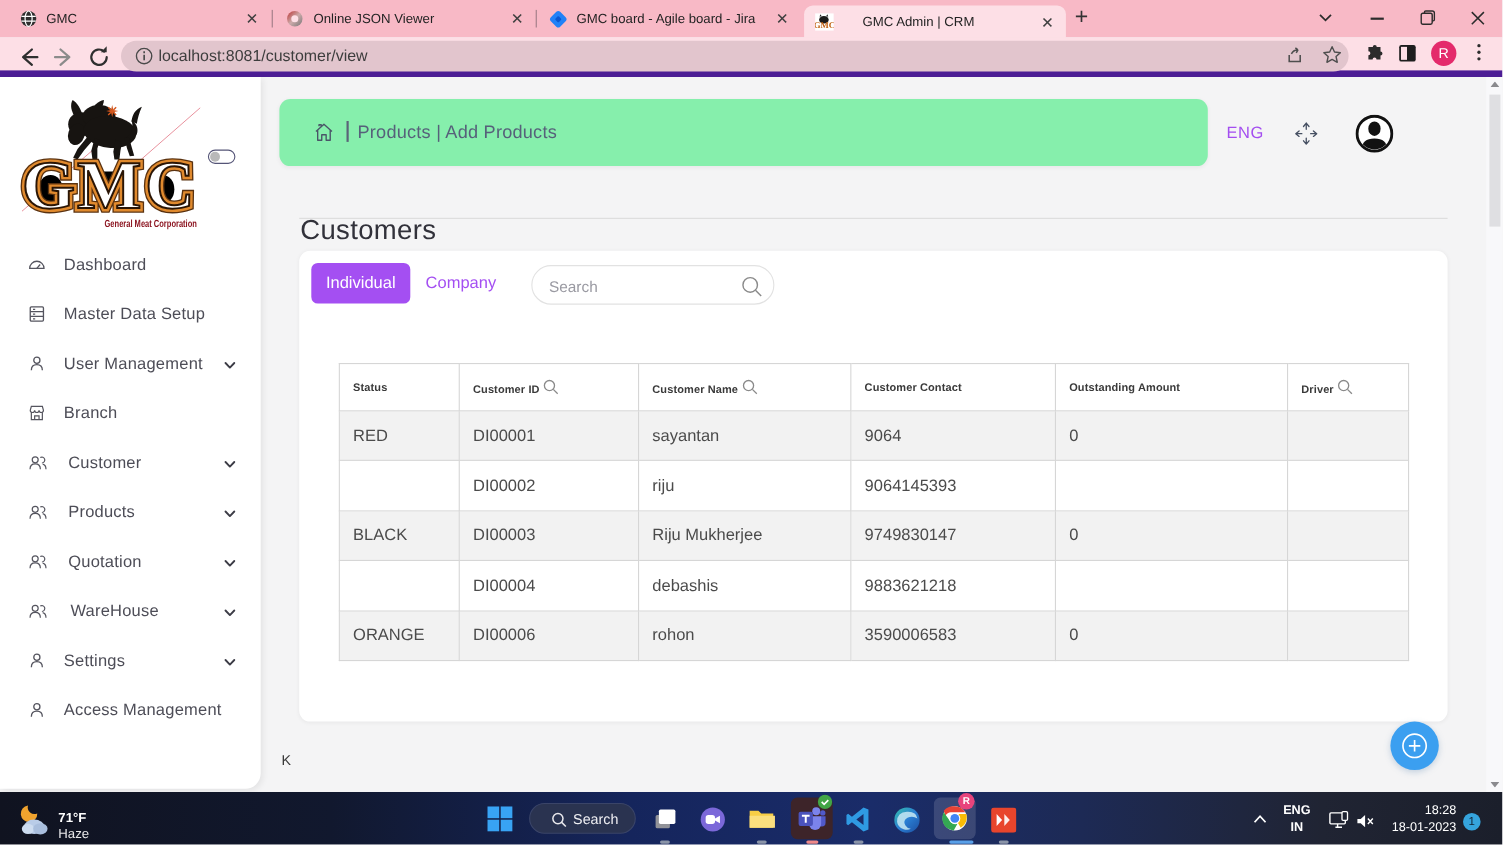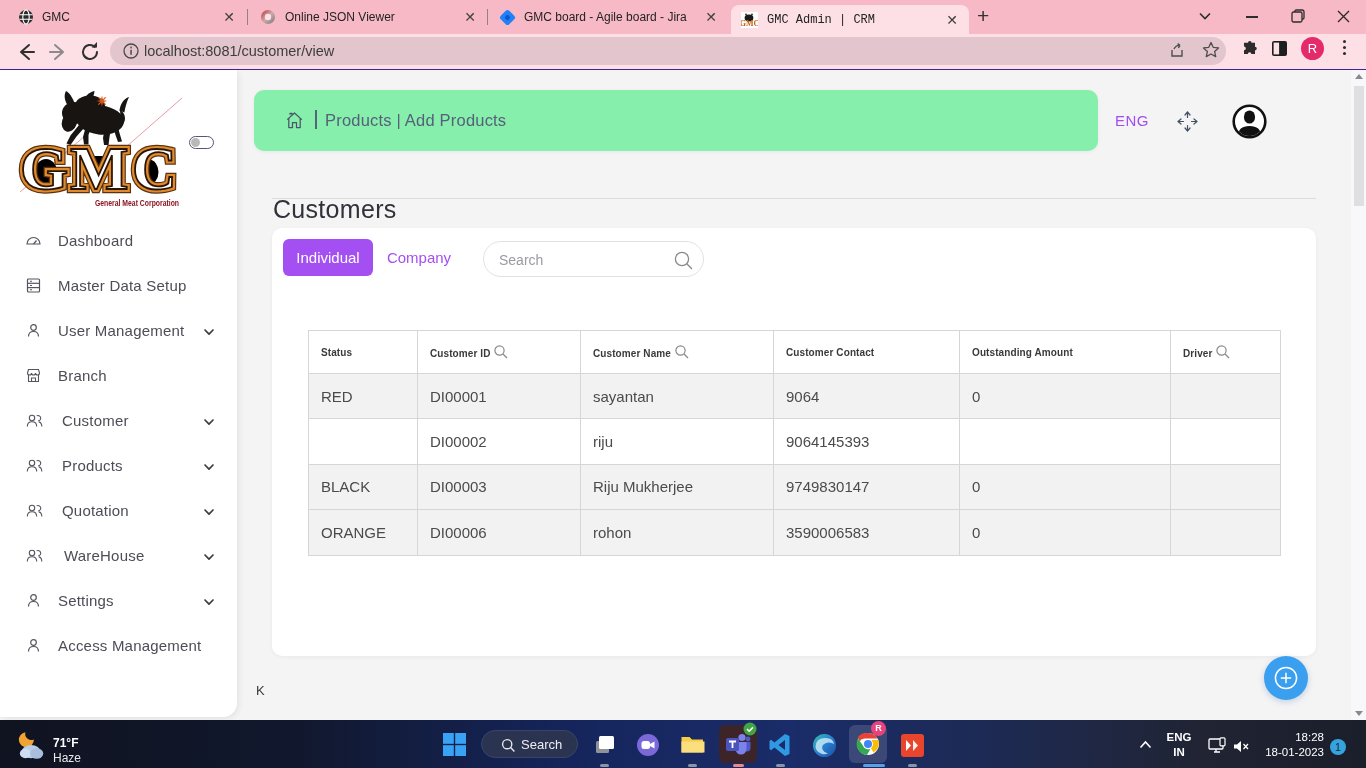--- a/index.html
+++ b/index.html
@@ -8,21 +8,21 @@
   #screen { position:relative; width:1366px; height:768px; background:#f4f4f5; overflow:hidden; }
   .abs { position:absolute; }
 
   
   #tabbar { position:absolute; left:0; top:0; width:1366px; height:34px; background:#f8b9c6; }
   .tab { position:absolute; top:0; height:34px; display:flex; align-items:center; font-size:12px; color:#232323; }
   .tab .title { white-space:nowrap; overflow:hidden; }
   .tabsep { position:absolute; top:9px; width:1px; height:16px; background:#9e7c85; }
   .tab-active { background:#fddfe6; border-radius:8px 8px 0 0; }
   .tabx { font-size:14px; color:#404040; margin-left:auto; }
-  #toolbar { position:absolute; left:0; top:34px; width:1366px; height:36px; background:#fddfe6; border-bottom:1px solid #4c1d95; }
+  #toolbar { position:absolute; left:0; top:34px; width:1366px; height:36px; background:#fddfe6; border-bottom:6px solid #4c1d95; }
   #urlpill { position:absolute; left:110px; top:3px; width:1116px; height:28px; border-radius:14px; background:#e2c5cd; }
   .navic { position:absolute; top:4px; width:28px; height:28px; }
 
   
   #page { position:absolute; left:0; top:70px; width:1366px; height:650px; background:#f4f4f5; }
 
   #sidebar { position:absolute; left:0; top:0; width:237px; height:647px; background:#fff; border-radius:0 0 14px 0; box-shadow:2px 2px 6px rgba(0,0,0,.07); }
   .menuitem { position:absolute; left:0; width:245px; height:24px; }
   .menuitem .mic { position:absolute; left:25px; top:2px; }
   .menuitem .mtext { position:absolute; left:58px; top:2px; font-size:15px; color:#4d4d57; letter-spacing:.2px; }
@@ -98,21 +98,21 @@
       <span class="tabx" style="margin-right:7px;">✕</span>
     </div>
 
     <div class="tab tab-active" style="left:731px; width:238px; top:5px; height:29px;">
       <svg width="17" height="16" viewBox="0 0 17 16" style="margin-left:10px">
         <rect x="0" y="0" width="17" height="16" fill="#fff"></rect>
         <path d="M4 3 L5 1 L6 3 L10 3 L11 1 L12 3 Z" fill="#1b1b1b"></path>
         <ellipse cx="8" cy="6" rx="4.4" ry="3.4" fill="#1b1b1b"></ellipse>
         <text x="8.5" y="13.5" font-size="8" font-weight="bold" fill="#c06010" text-anchor="middle" font-family="Liberation Serif">GMC</text>
       </svg>
-      <span class="title" style="margin-left:9px;font-family:Liberation Mono, monospace;">GMC Admin | CRM</span>
+      <span class="title" style="margin-left:26px;">GMC Admin | CRM</span>
       <span class="tabx" style="margin-right:11px;">✕</span>
     </div>
 
     <div style="position:absolute; left:977px; top:4px; font-size:21px; color:#333; font-weight:normal;">+</div>
 
     <svg class="abs" style="left:1198px; top:10px;" width="14" height="12" viewBox="0 0 14 12">
         <path d="M2 3.5 L7 8.5 L12 3.5" stroke="#2c2c2c" stroke-width="1.6" fill="none"></path>
       </svg>
     <div class="abs" style="left:1246px; top:16px; width:12px; height:1.6px; background:#2c2c2c;"></div>
     <svg class="abs" style="left:1291px; top:9px;" width="14" height="14" viewBox="0 0 14 14">
@@ -407,20 +407,28 @@
               <td></td>
             </tr>
         <tr class="odd">
               <td>BLACK</td>
               <td>DI00003</td>
               <td>Riju Mukherjee</td>
               <td>9749830147</td>
               <td>0</td>
               <td></td>
             </tr>
+        <tr>
+              <td></td>
+              <td>DI00004</td>
+              <td>debashis</td>
+              <td>9883621218</td>
+              <td></td>
+              <td></td>
+            </tr>
         <tr class="odd">
               <td>ORANGE</td>
               <td>DI00006</td>
               <td>rohon</td>
               <td>3590006583</td>
               <td>0</td>
               <td></td>
             </tr>
       </tbody>
         </table>

